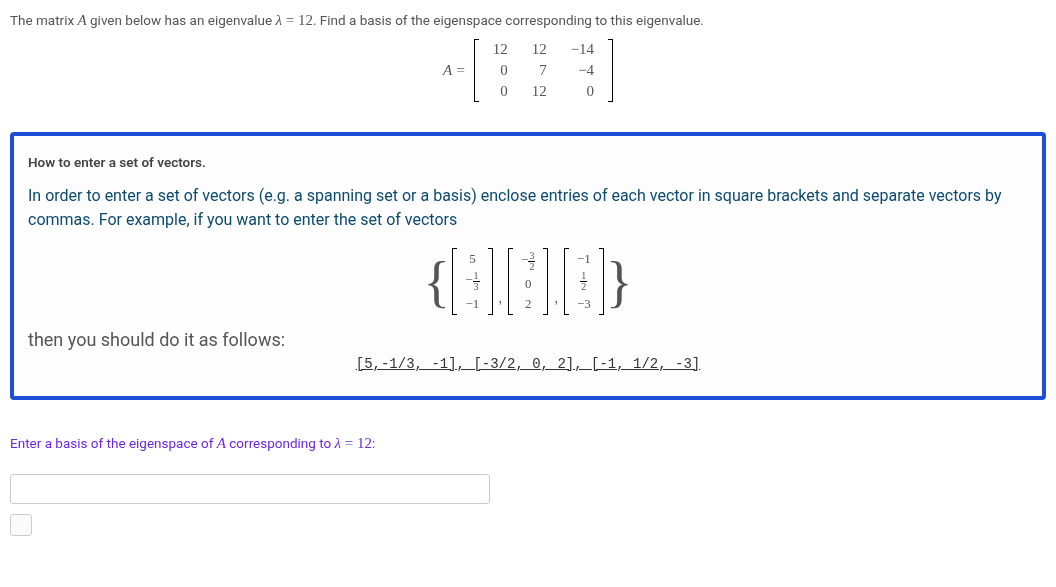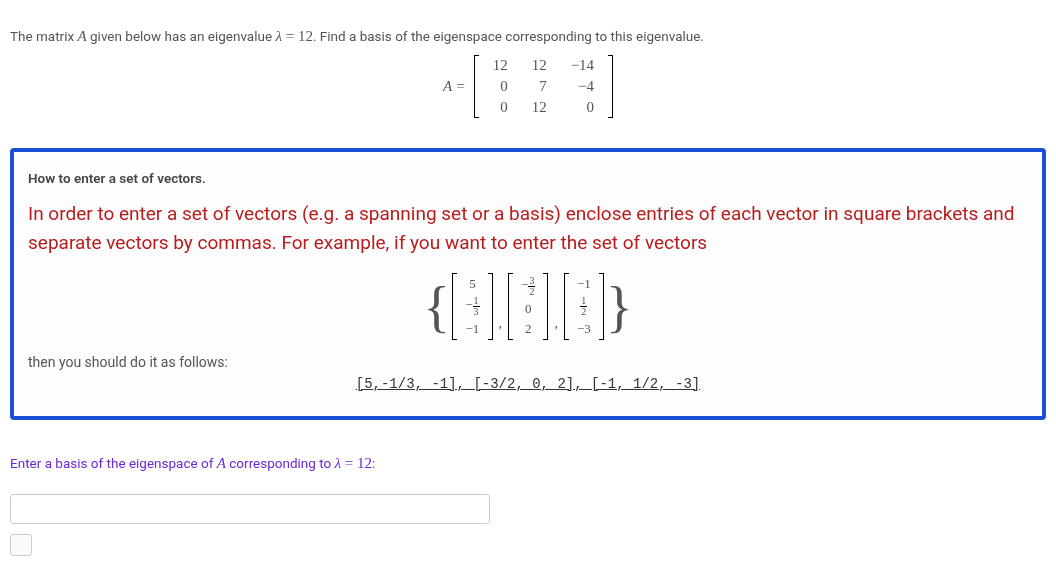--- a/index.html
+++ b/index.html
@@ -12,21 +12,20 @@
       font-size: 14px;
       color: #555;
       background: #fff;
       padding: 12px 10px;
       width: 1056px;
     }
     .problem-text {
       margin-bottom: 8px;
       font-size: 13.5px;
       color: #555;
-      margin-top: 16px;
     }
     .math-var {
       font-family: "Times New Roman", serif;
       font-style: italic;
       font-size: 15px;
     }
     .math-upright {
       font-family: "Times New Roman", serif;
       font-size: 15px;
       font-style: normal;
@@ -81,23 +80,23 @@
       margin: 15px 0 35px 0;
       background: #fdfdfd;
     }
     .info-title {
       font-weight: 600;
       font-size: 13.5px;
       margin-bottom: 14px;
       color: #444;
     }
     .info-text {
-      font-size: 19px;
+      font-size: 16px;
       margin-bottom: 16px;
-      color: #b91c1c;
+      color: #0c4a6e;
       line-height: 1.5;
     }
     .set-display {
       text-align: center;
       margin: 14px 0;
       font-family: "Times New Roman", serif;
       font-size: 14px;
     }
     .set-wrap {
       display: inline-flex;
@@ -137,21 +136,21 @@
       display: block;
       padding: 0 1px;
     }
     .comma {
       margin: 0 4px;
       align-self: flex-end;
       padding-bottom: 8px;
       font-family: "Times New Roman", serif;
     }
     .then-text {
-      font-size: 14px;
+      font-size: 18px;
       color: #555;
       margin-bottom: 6px;
     }
     .code-example {
       text-align: center;
       font-family: "Courier New", monospace;
       font-size: 14px;
       color: #333;
       margin-top: 4px;
       text-decoration: underline;

